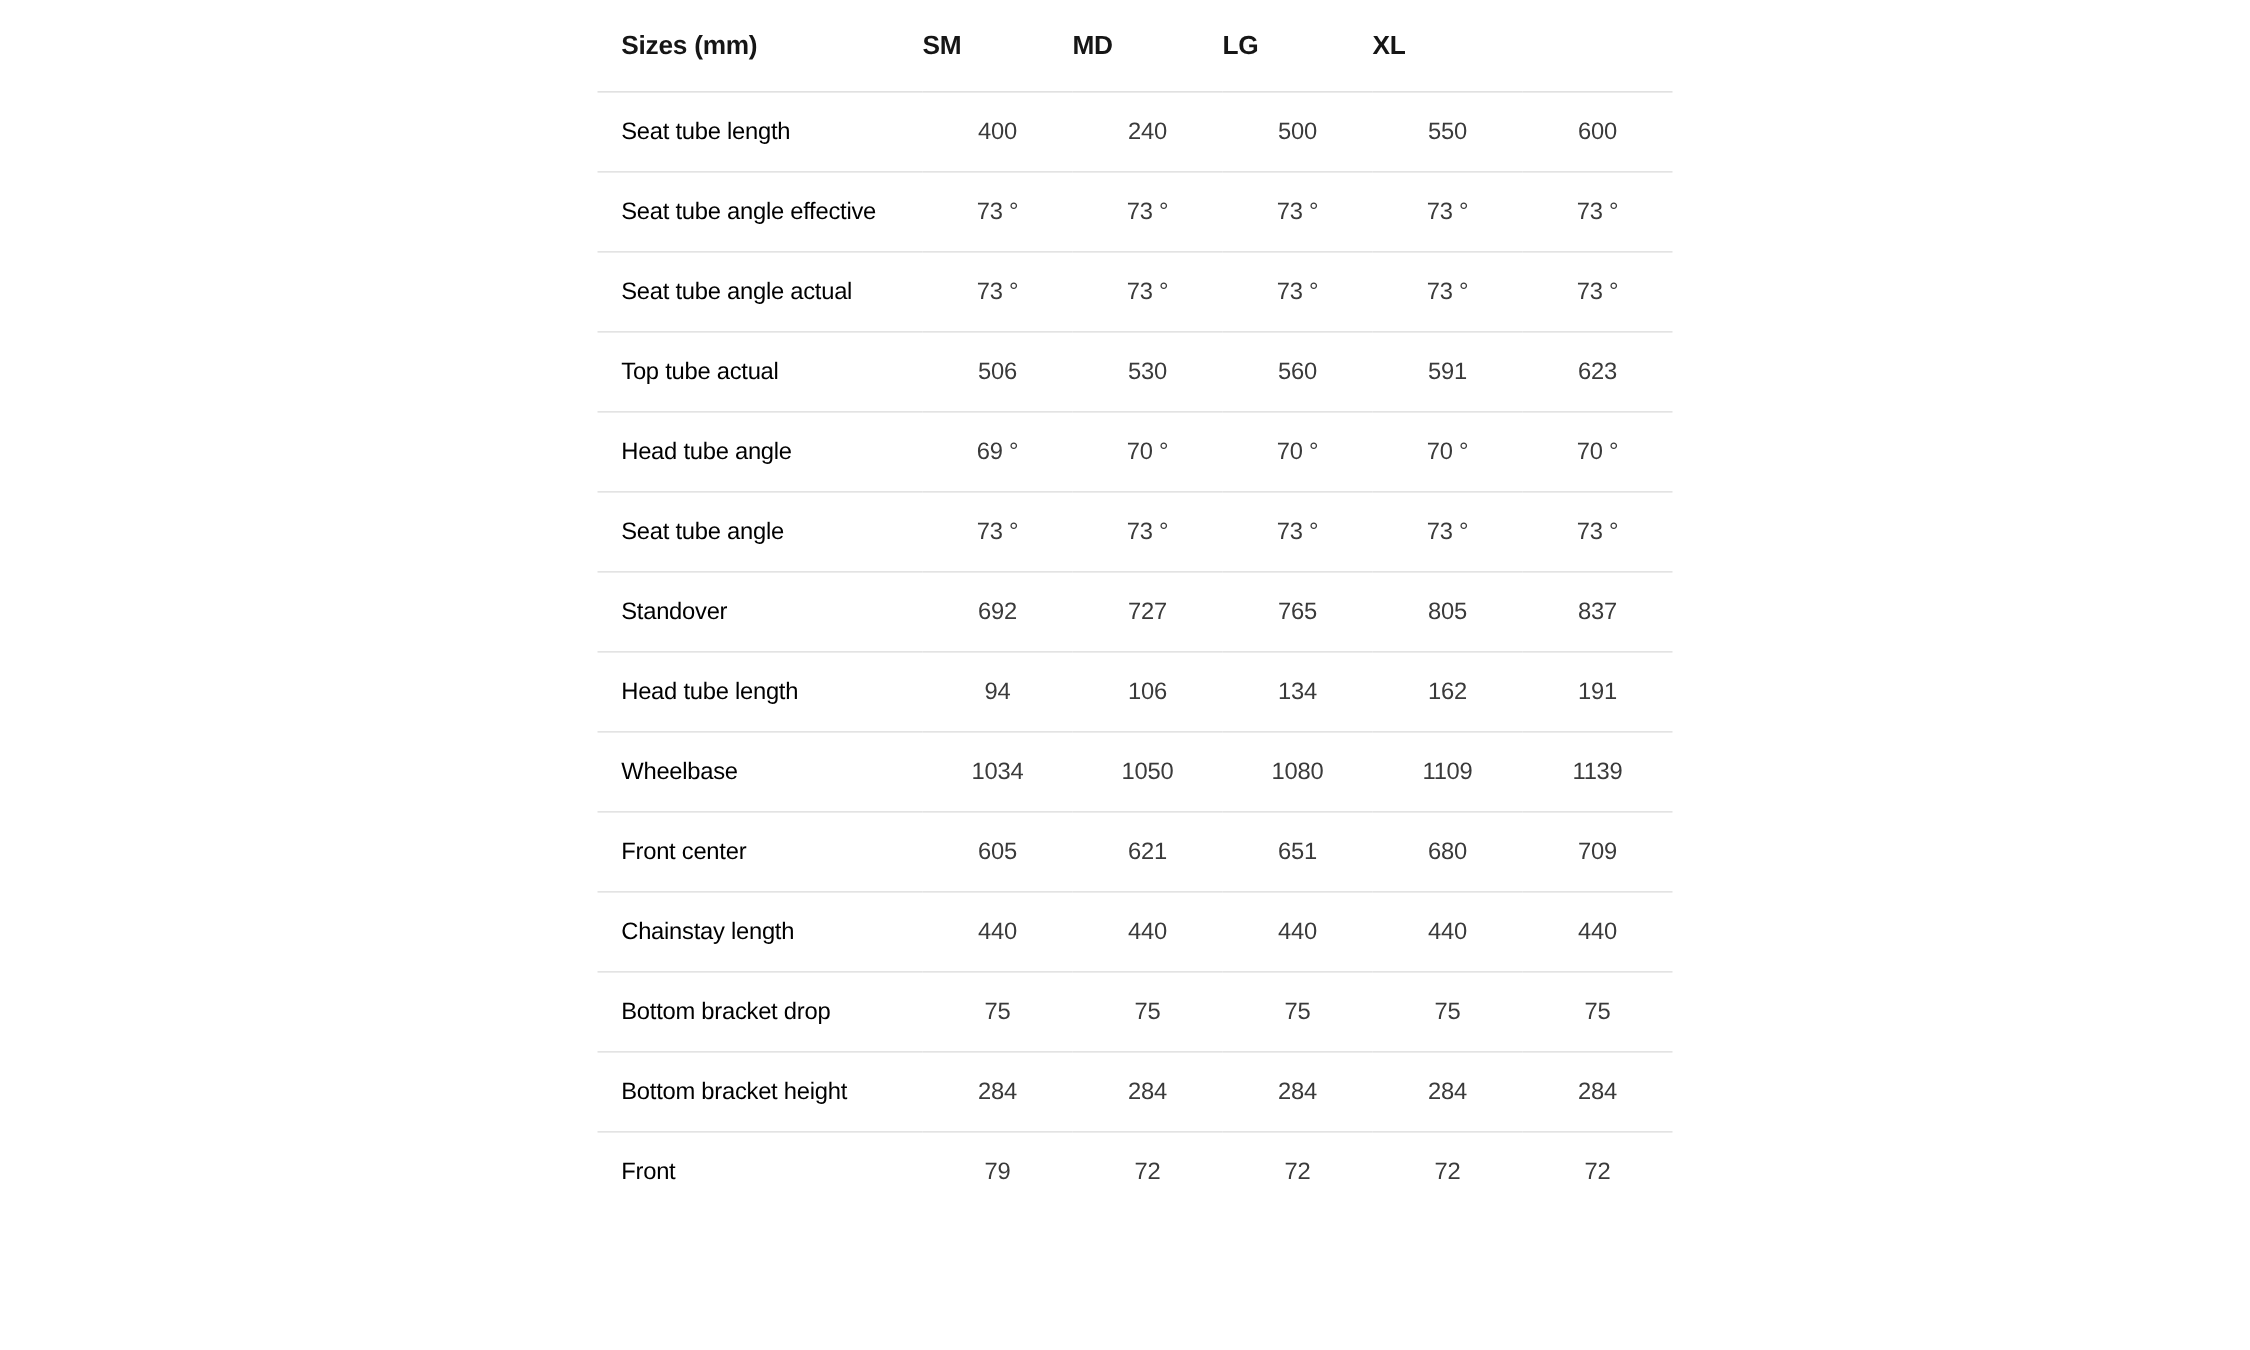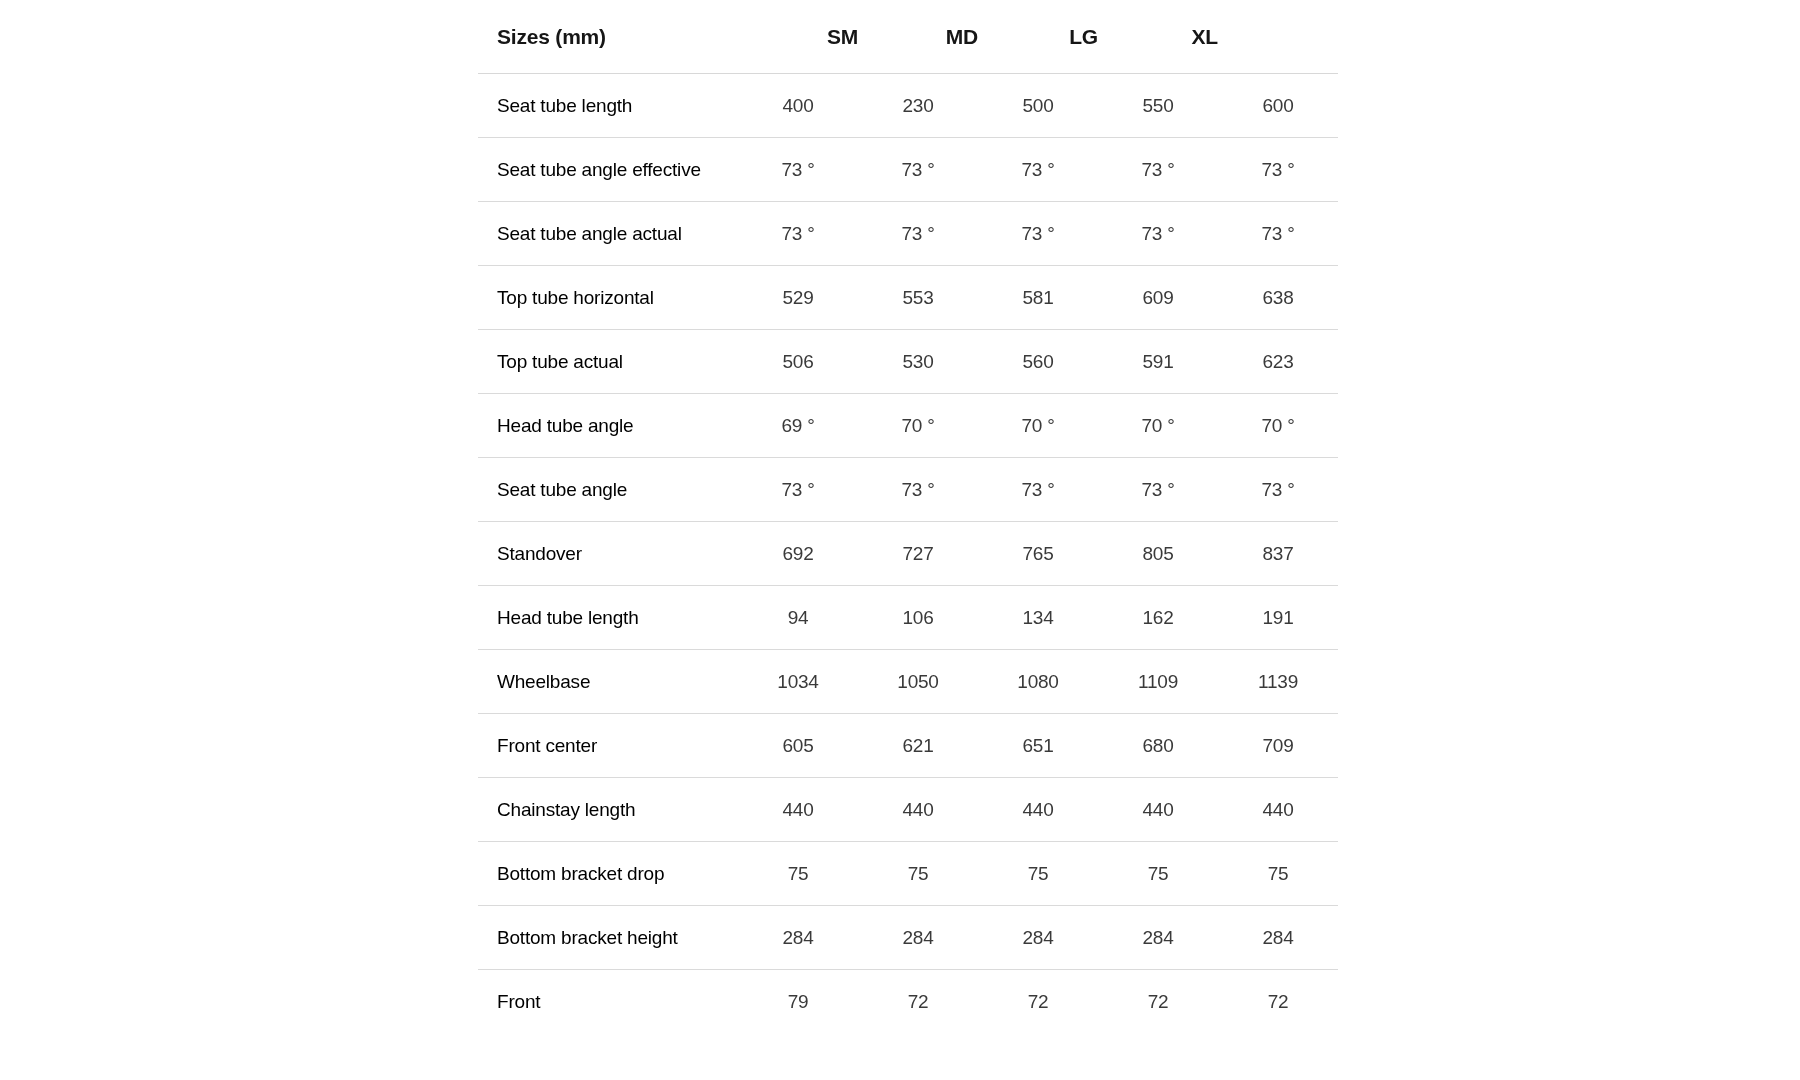--- a/index.html
+++ b/index.html
@@ -31,21 +31,21 @@
     font-size: 21px;
     font-weight: 700;
     color: #161616;
     padding: 0;
     letter-spacing: -0.2px;
   }
   thead th.h-label {
     text-align: left;
     padding-left: 19px;
   }
-  thead th.h-val { text-align: right; }
+  thead th.h-val { text-align: left; }
 
   tbody th, tbody td {
     height: 63px;
     vertical-align: middle;
     border-bottom: 1px solid #dadada;
     font-size: 19px;
     font-weight: 400;
     padding: 0;
     letter-spacing: -0.2px;
   }
@@ -81,21 +81,21 @@
         <th class="h-val">MD</th>
         <th class="h-val">LG</th>
         <th class="h-val">XL</th>
         <th class="h-val"></th>
       </tr>
     </thead>
     <tbody>
   <tr>
     <th class="label">Seat tube length</th>
     <td class="val">400</td>
-    <td class="val">230</td>
+    <td class="val">240</td>
     <td class="val">500</td>
     <td class="val">550</td>
     <td class="val">600</td>
   </tr>
 
   <tr>
     <th class="label">Seat tube angle effective</th>
     <td class="val">73 °</td>
     <td class="val">73 °</td>
     <td class="val">73 °</td>
@@ -105,28 +105,20 @@
 
   <tr>
     <th class="label">Seat tube angle actual</th>
     <td class="val">73 °</td>
     <td class="val">73 °</td>
     <td class="val">73 °</td>
     <td class="val">73 °</td>
     <td class="val">73 °</td>
   </tr>
 
-  <tr>
-    <th class="label">Top tube horizontal</th>
-    <td class="val">529</td>
-    <td class="val">553</td>
-    <td class="val">581</td>
-    <td class="val">609</td>
-    <td class="val">638</td>
-  </tr>
 
   <tr>
     <th class="label">Top tube actual</th>
     <td class="val">506</td>
     <td class="val">530</td>
     <td class="val">560</td>
     <td class="val">591</td>
     <td class="val">623</td>
   </tr>
 

